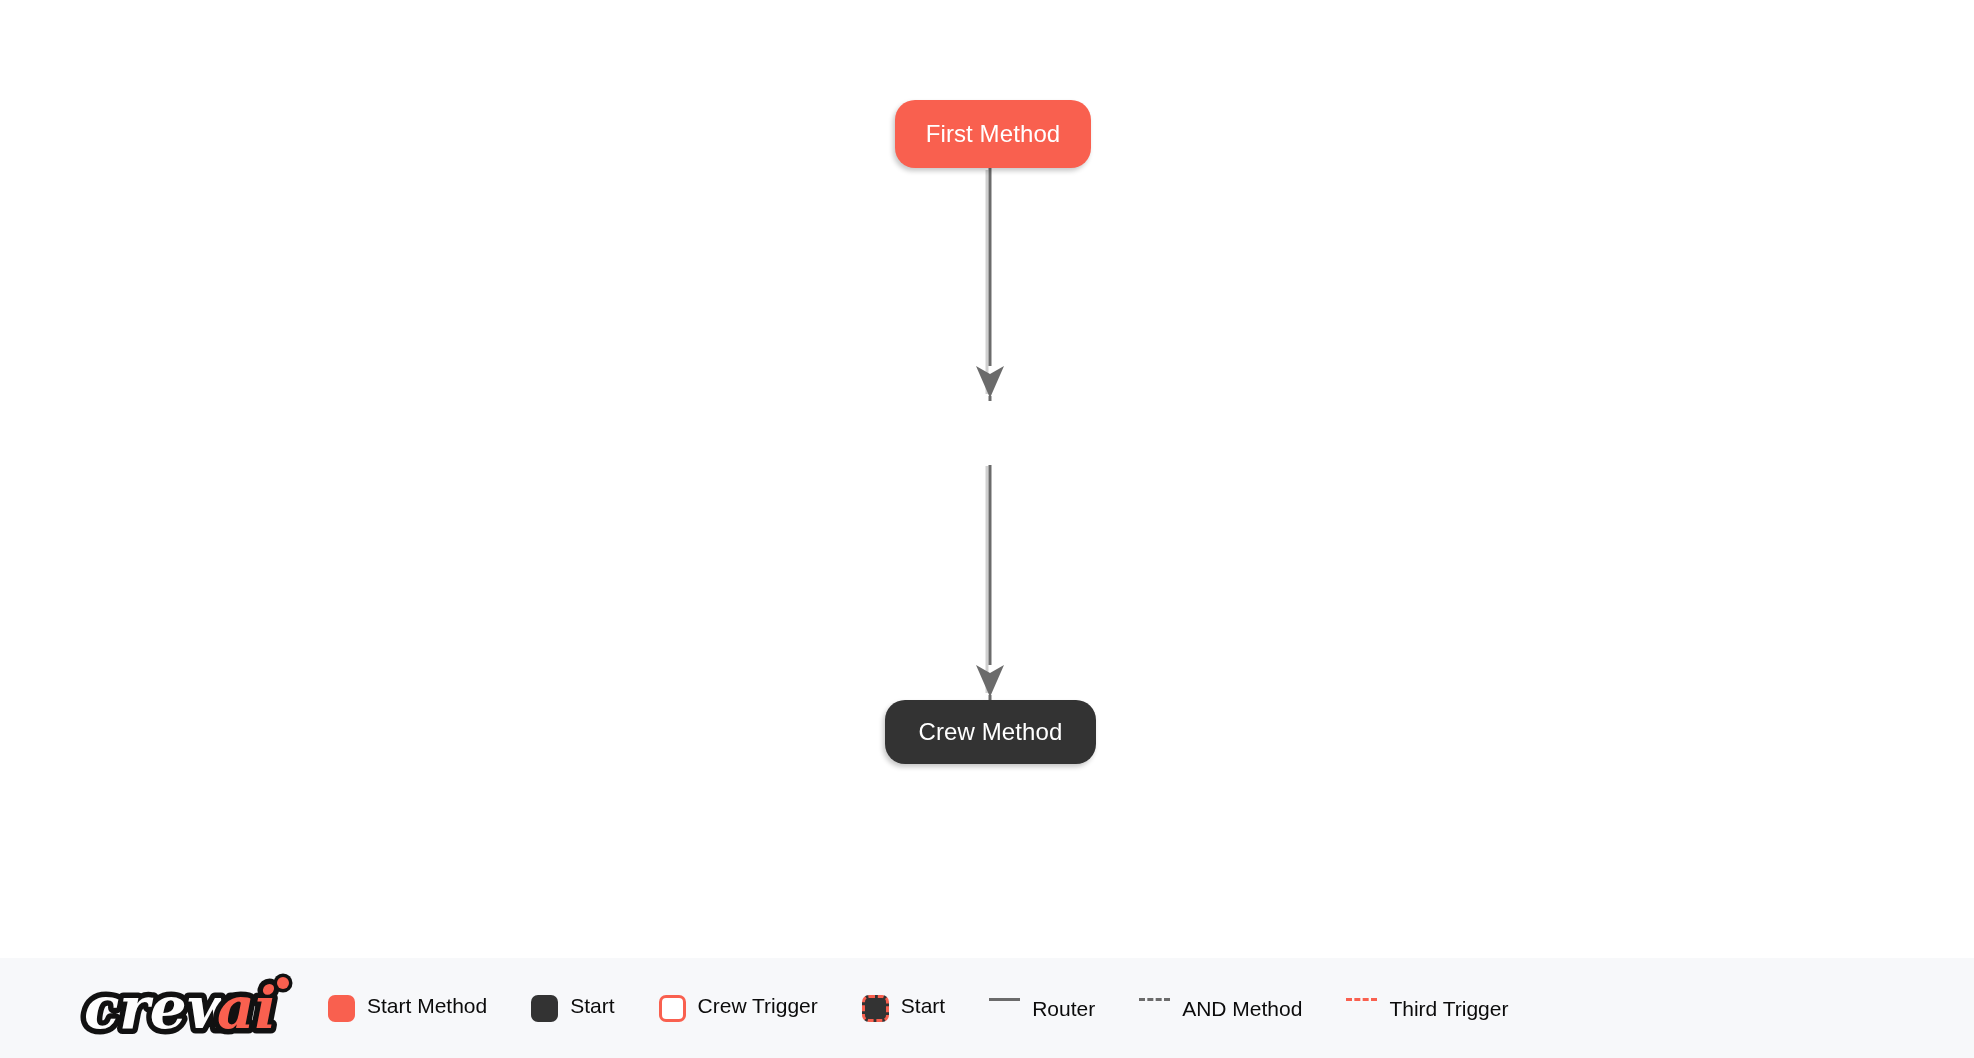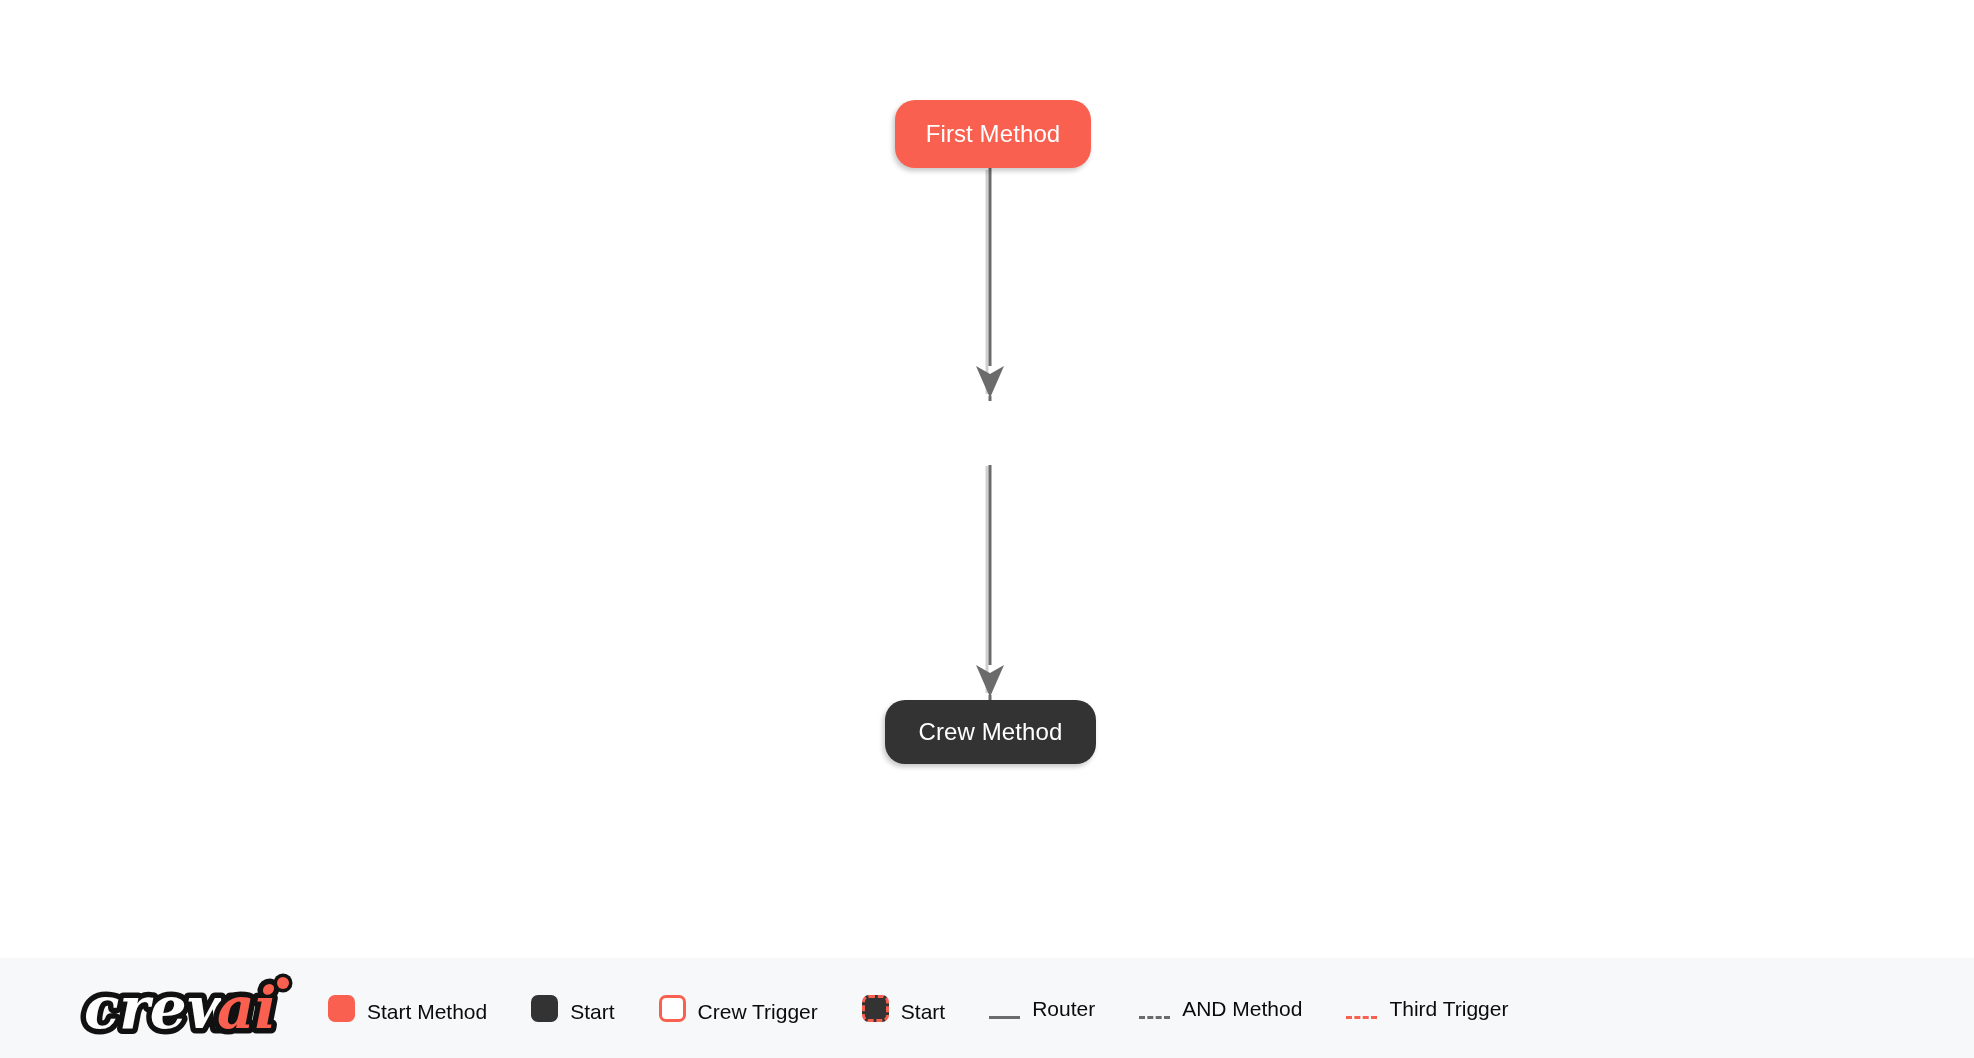--- a/index.html
+++ b/index.html
@@ -95,21 +95,21 @@
   }
 
   .legend-items {
     display: flex;
     align-items: center;
     flex: 1 1 auto;
   }
 
   .legend-item {
     display: flex;
-    align-items: flex-end;
+    align-items: flex-start;
     margin-right: 44px;
     white-space: nowrap;
   }
 
   .legend-item:last-child { margin-right: 0; }
 
   .legend-label {
     font-size: 21px;
     color: #0b0b0b;
     font-family: "Liberation Sans", sans-serif;

